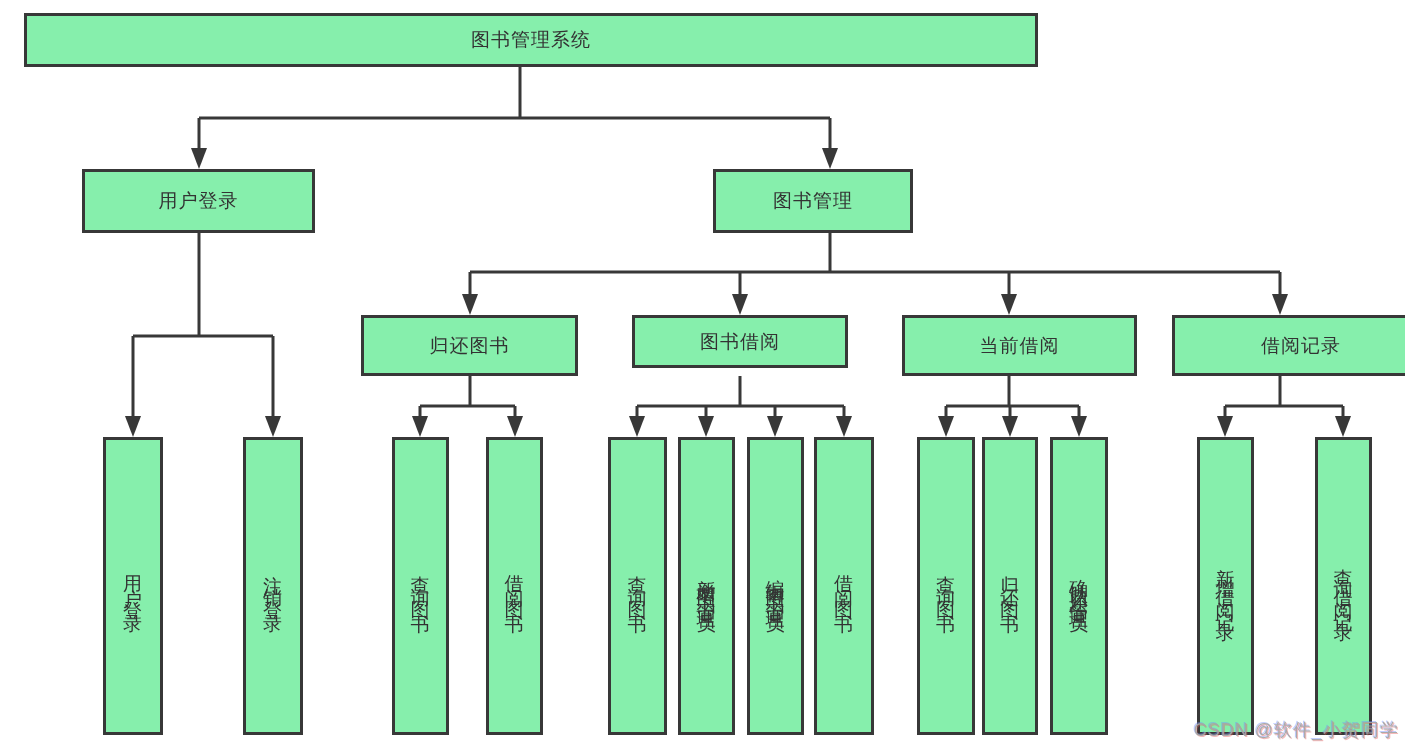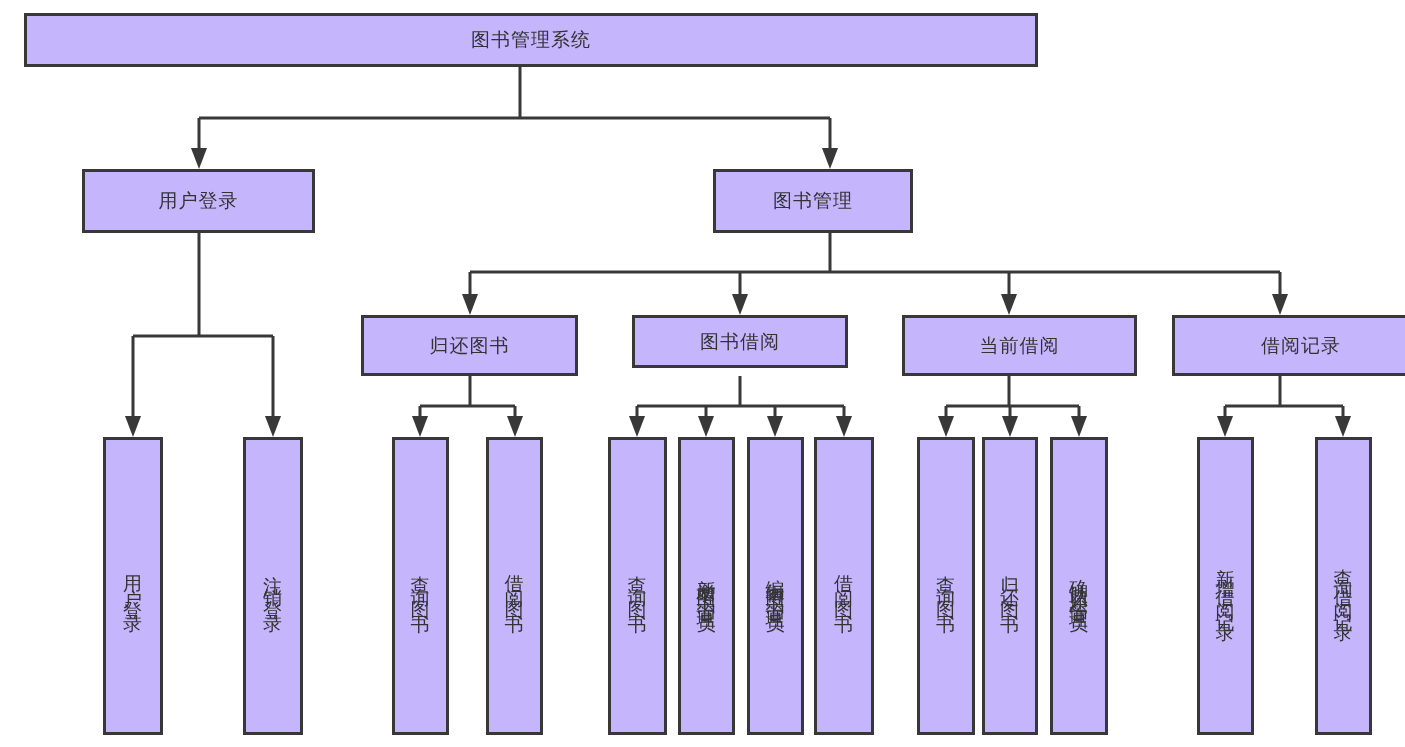--- a/index.html
+++ b/index.html
@@ -2,21 +2,21 @@
 <html><head>
 <meta charset="utf-8">
 <style>
   html,body{margin:0;padding:0;background:#fff;}
   #stage{
     position:relative;width:1405px;height:747px;background:#fff;overflow:hidden;
     font-family:"Liberation Sans","DejaVu Sans",sans-serif;color:#333;
   }
   #connectors{position:absolute;left:0;top:0;z-index:1;}
   .box{
-    position:absolute;box-sizing:border-box;background:#c4b5fd;border:3px solid #383838;
+    position:absolute;box-sizing:border-box;background:#86efac;border:3px solid #383838;
     display:flex;align-items:center;justify-content:center;z-index:2;
   }
   .box span{font-size:19px;color:#333;letter-spacing:1px;white-space:nowrap;}
   .leaf span{
     writing-mode:vertical-rl;text-orientation:mixed;white-space:normal;
     line-height:1;letter-spacing:13px;
   }
   .leaf span.v6{letter-spacing:11px;}
   .leaf span.vlong{letter-spacing:5px;}
   #watermark{
@@ -131,13 +131,14 @@
     <span class="vlong">确认归还（管理员）</span>
   </div>
 
   <div class="box leaf" style="left:1197px;top:437px;width:57px;height:298px">
     <span class="v6">新增借阅记录</span>
   </div>
   <div class="box leaf" style="left:1315px;top:437px;width:57px;height:298px">
     <span class="v6">查询借阅记录</span>
   </div>
 
+  <div id="watermark">CSDN @软件_小贺同学</div>
 </div>
 
 </body></html>

